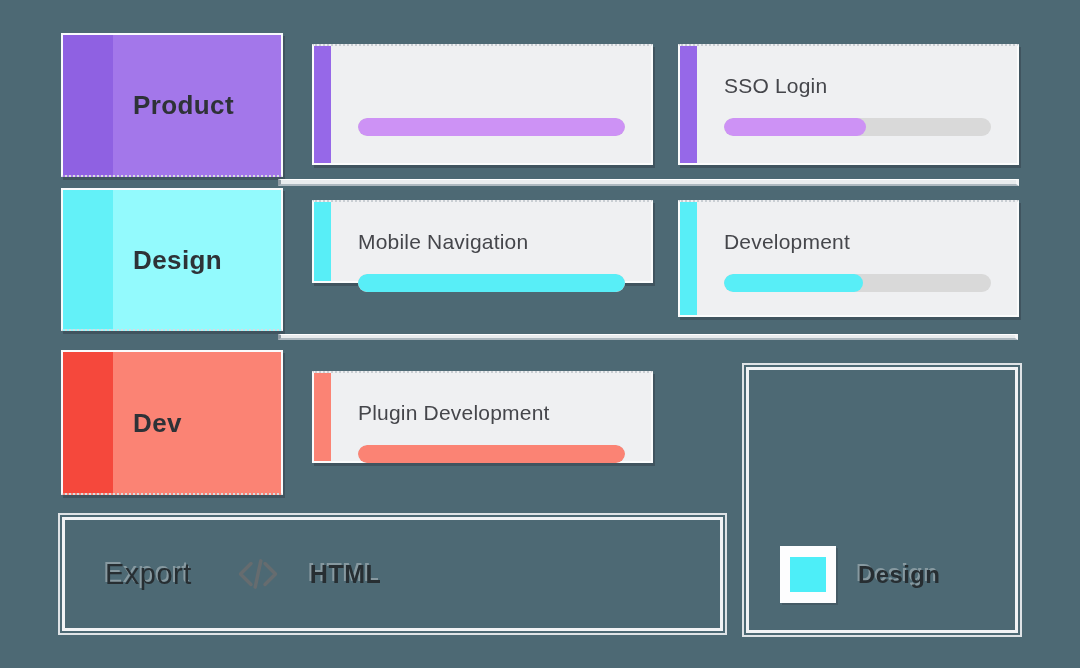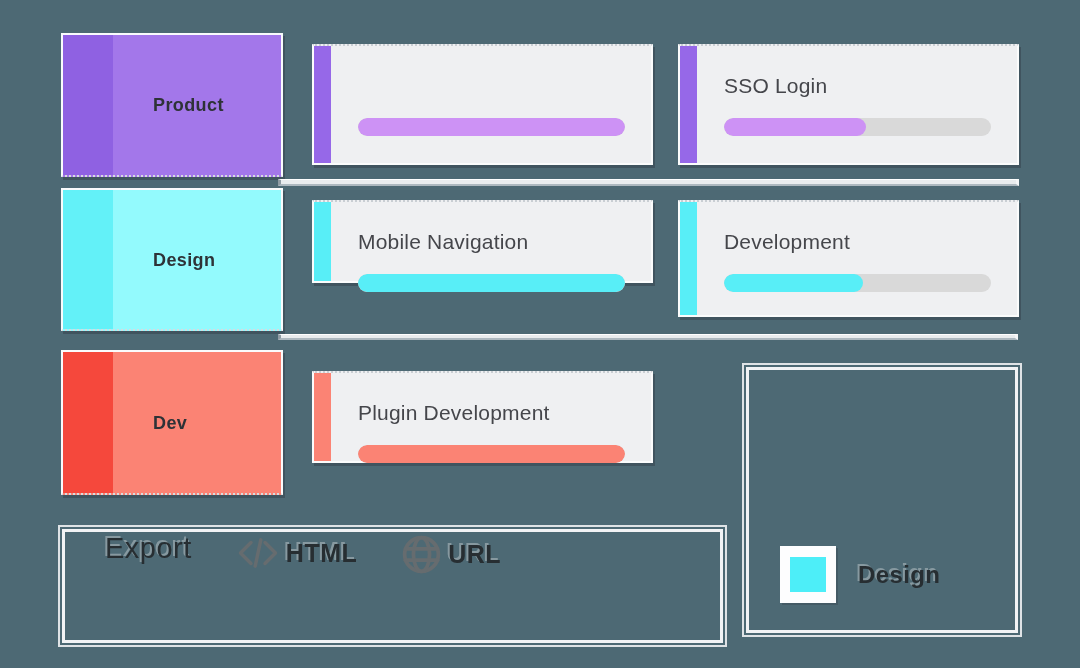--- a/index.html
+++ b/index.html
@@ -15,22 +15,22 @@
   .lane-card{
     position:absolute;
     width:222px;
     border:2px solid #fafbfc;
     border-bottom:2px dotted #d7dbe0;
     box-shadow:2px 3px 0 rgba(52,64,74,.5);
     box-sizing:border-box;
   }
   .lane-strip{position:absolute;left:0;top:0;bottom:0;width:50px;}
   .lane-label{
-    position:absolute;left:90px;top:50%;transform:translateY(-50%);
-    font-size:18px;font-weight:600;letter-spacing:.4px;color:#2e3237;
+    position:absolute;left:70px;top:50%;transform:translateY(-50%);
+    font-size:26px;font-weight:600;letter-spacing:.4px;color:#2e3237;
   }
   #lane-0{left:61px;top:33px;height:144px;}
   #lane-1{left:61px;top:188px;height:143px;}
   #lane-2{left:61px;top:350px;height:145px;text-align:center;}
 
   
   .task-card{
     position:absolute;
     width:341px;
     background:#eff0f2;
@@ -73,29 +73,29 @@
     position:absolute;
     border:3px solid #f2f3f5;
     box-shadow:0 0 0 2px #4d6974, 0 0 0 4px #dfe3e6;
     box-sizing:border-box;
     background:transparent;
   }
 
   
   #export-bar{
     left:62px;top:517px;width:661px;height:114px;
-    display:flex;align-items:flex-start;
-    padding-left:40px;gap:42px;margin-top:12px;
+    display:flex;align-items:center;
+    padding-left:40px;gap:42px;
   }
   .emboss{
     color:#272e32;
     text-shadow:-2px -2px 0 rgba(206,213,216,.45);
   }
   .export-title{font-size:29px;font-weight:500;letter-spacing:.5px;}
-  .export-option{display:flex;align-items:center;gap:4px;cursor:pointer;}
+  .export-option{display:flex;align-items:center;gap:28px;cursor:pointer;}
   .export-option-label{font-size:25px;font-weight:700;letter-spacing:.5px;}
   .icon{display:block;line-height:0;}
   .icon svg{display:block;stroke:#666c6f;fill:none;stroke-width:2;stroke-linecap:round;stroke-linejoin:round;}
 
   
   #legend-card{left:746px;top:367px;width:272px;height:266px;}
   .legend-item{
     position:absolute;left:31px;top:176px;
     display:flex;align-items:center;gap:22px;
   }
@@ -177,31 +177,20 @@
         <svg width="48" height="42" viewBox="0 0 26 24">
           <polyline points="9,6 3,12 9,18"></polyline>
           <polyline points="17,6 23,12 17,18"></polyline>
           <line x1="14.6" y1="4.5" x2="11.4" y2="19.5"></line>
         </svg>
       </span>
       <span class="export-option-label emboss">HTML</span>
     </div>
 
 
-    <div class="export-option">
-      <span class="icon">
-        <svg width="45" height="45" viewBox="0 0 24 24">
-          <circle cx="12" cy="12" r="9"></circle>
-          <ellipse cx="12" cy="12" rx="4.3" ry="9"></ellipse>
-          <line x1="3.4" y1="9" x2="20.6" y2="9"></line>
-          <line x1="3.4" y1="15" x2="20.6" y2="15"></line>
-        </svg>
-      </span>
-      <span class="export-option-label emboss">URL</span>
-    </div>
   </div>
 
   <div class="framed" id="legend-card">
     <div class="legend-item">
       <div class="legend-swatch-box">
         <div class="legend-swatch-inner" style="background-color: rgb(77, 238, 248);"></div>
       </div>
       <div class="legend-label emboss">Design</div>
     </div>
   </div>

